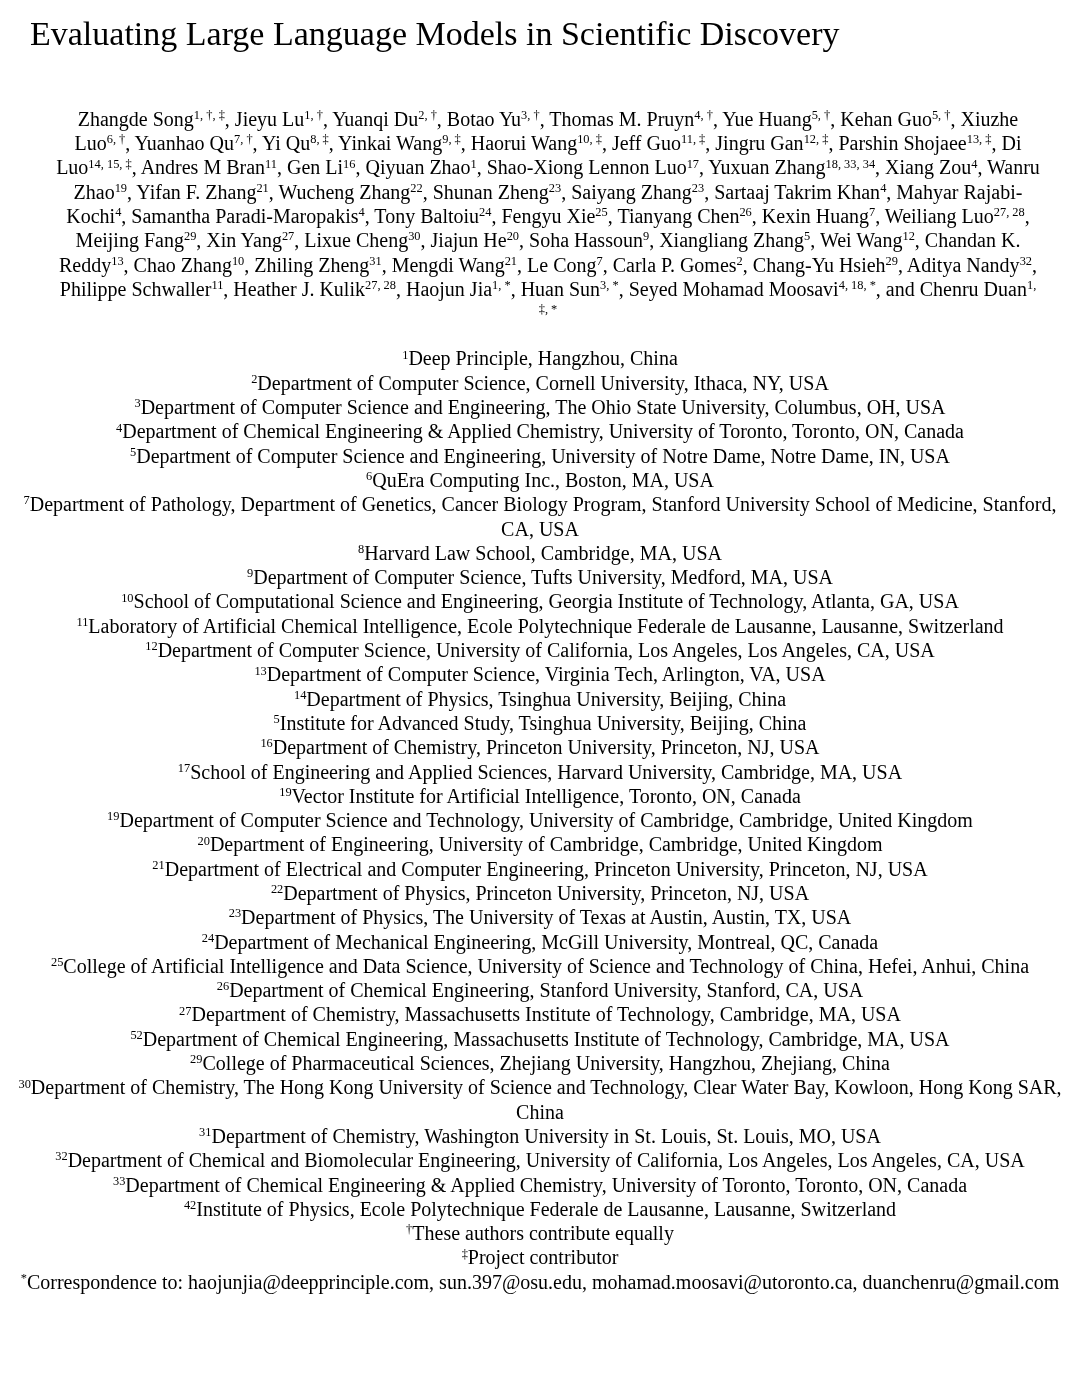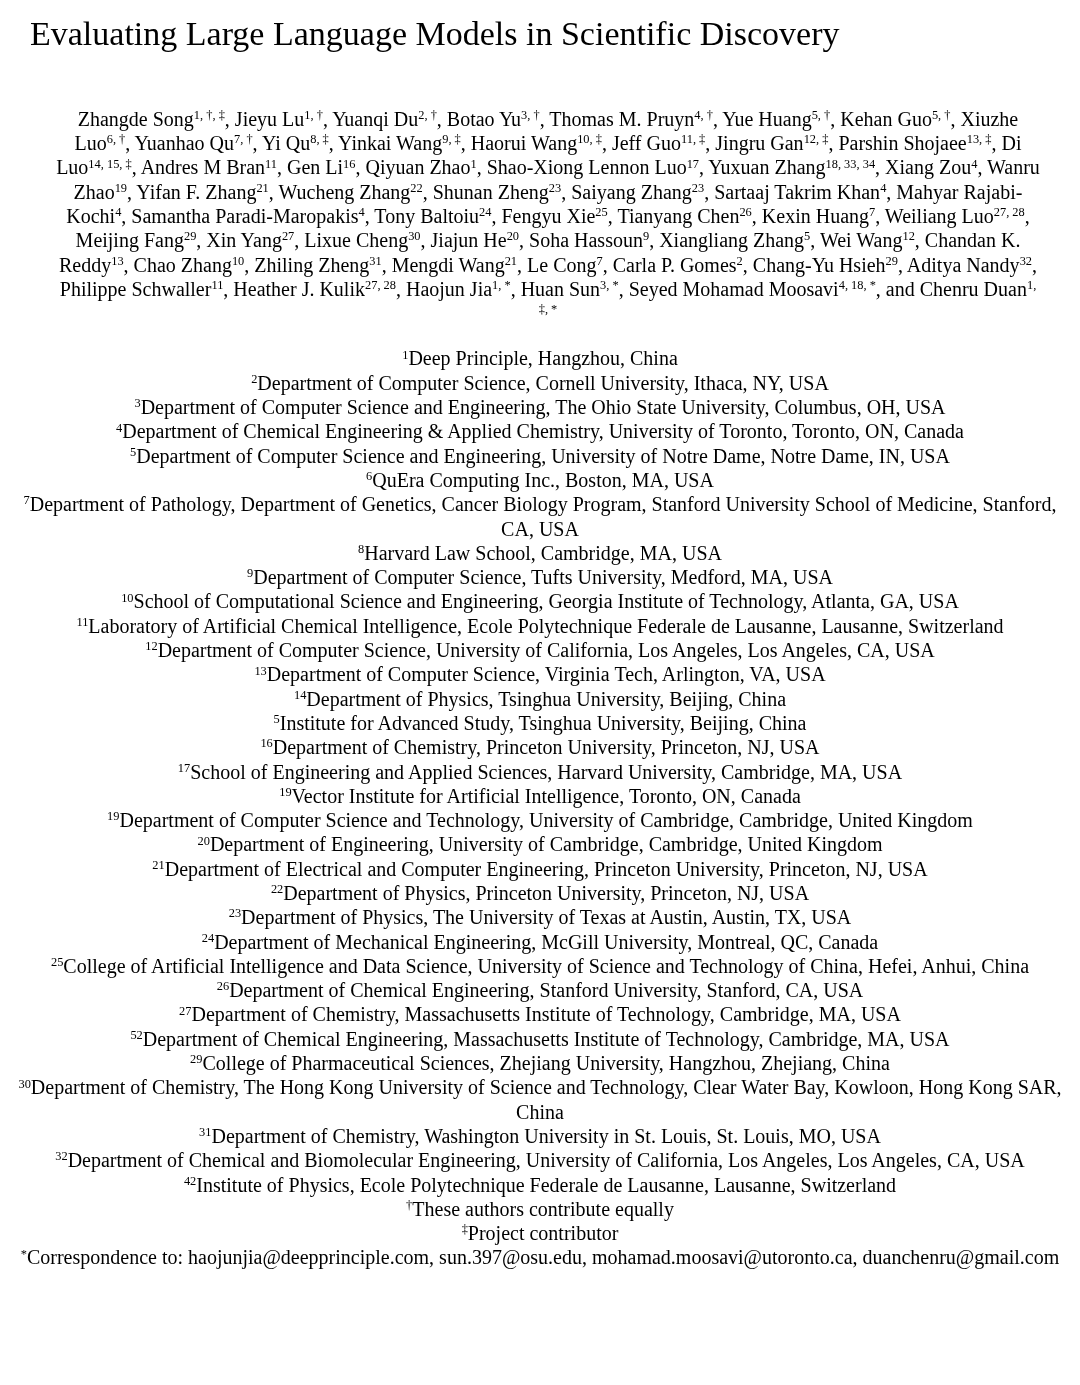--- a/index.html
+++ b/index.html
@@ -89,20 +89,21 @@
       <div class="aff-line"><sup>23</sup>Department of Physics, The University of Texas at Austin, Austin, TX, USA</div>
       <div class="aff-line"><sup>24</sup>Department of Mechanical Engineering, McGill University, Montreal, QC, Canada</div>
       <div class="aff-line"><sup>25</sup>College of Artificial Intelligence and Data Science, University of Science and Technology of China, Hefei, Anhui, China</div>
       <div class="aff-line"><sup>26</sup>Department of Chemical Engineering, Stanford University, Stanford, CA, USA</div>
       <div class="aff-line"><sup>27</sup>Department of Chemistry, Massachusetts Institute of Technology, Cambridge, MA, USA</div>
       <div class="aff-line"><sup>52</sup>Department of Chemical Engineering, Massachusetts Institute of Technology, Cambridge, MA, USA</div>
       <div class="aff-line"><sup>29</sup>College of Pharmaceutical Sciences, Zhejiang University, Hangzhou, Zhejiang, China</div>
       <div class="aff-line"><sup>30</sup>Department of Chemistry, The Hong Kong University of Science and Technology, Clear Water Bay, Kowloon, Hong Kong SAR, China</div>
       <div class="aff-line"><sup>31</sup>Department of Chemistry, Washington University in St. Louis, St. Louis, MO, USA</div>
       <div class="aff-line"><sup>32</sup>Department of Chemical and Biomolecular Engineering, University of California, Los Angeles, Los Angeles, CA, USA</div>
+      <div class="aff-line"><sup>33</sup>Department of Chemical Engineering &amp; Applied Chemistry, University of Toronto, Toronto, ON, Canada</div>
       <div class="aff-line"><sup>42</sup>Institute of Physics, Ecole Polytechnique Federale de Lausanne, Lausanne, Switzerland</div>
     </div>
 
   <div class="notes">
       <div class="note-line"><sup>†</sup>These authors contribute equally</div>
       <div class="note-line"><sup>‡</sup>Project contributor</div>
       <div class="note-line"><sup>*</sup>Correspondence to: haojunjia@deepprinciple.com, sun.397@osu.edu, mohamad.moosavi@utoronto.ca, duanchenru@gmail.com</div>
     </div>
 </div>
 

